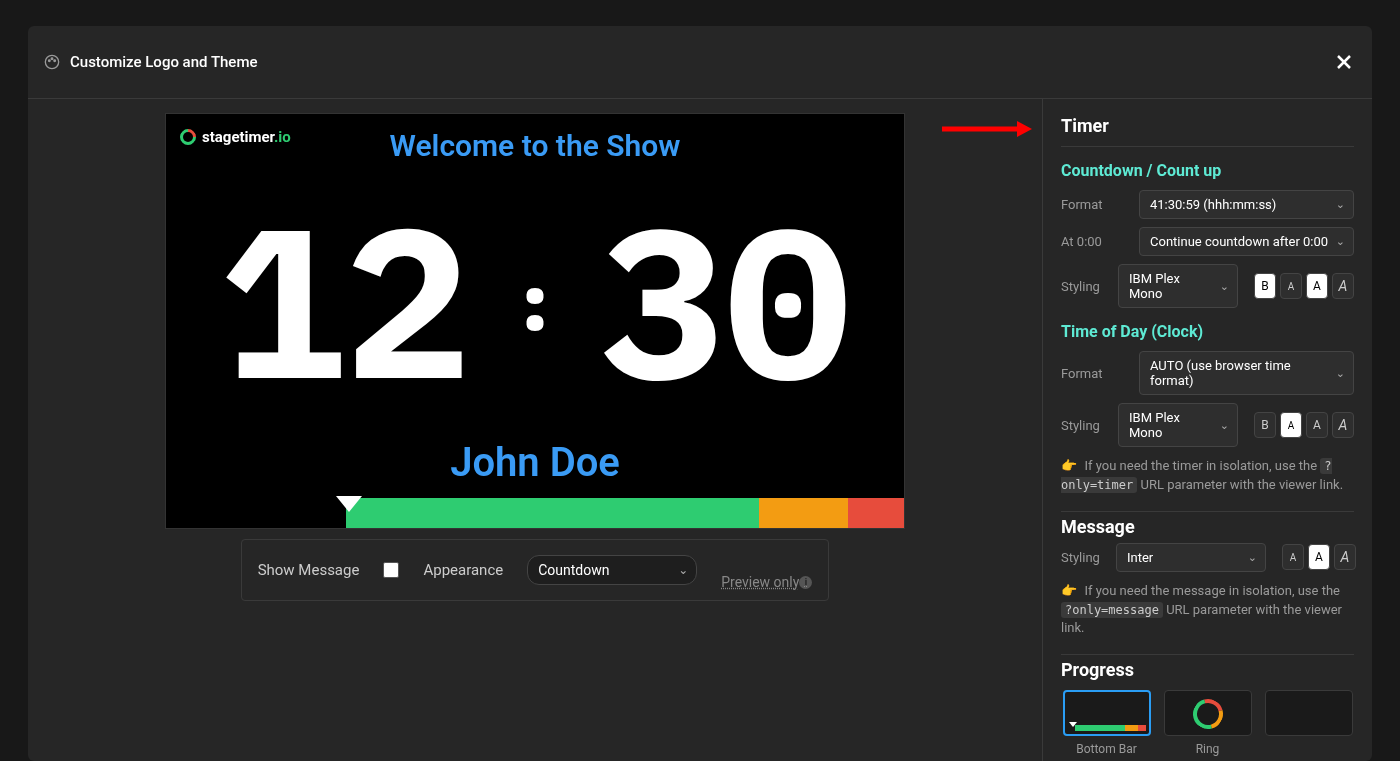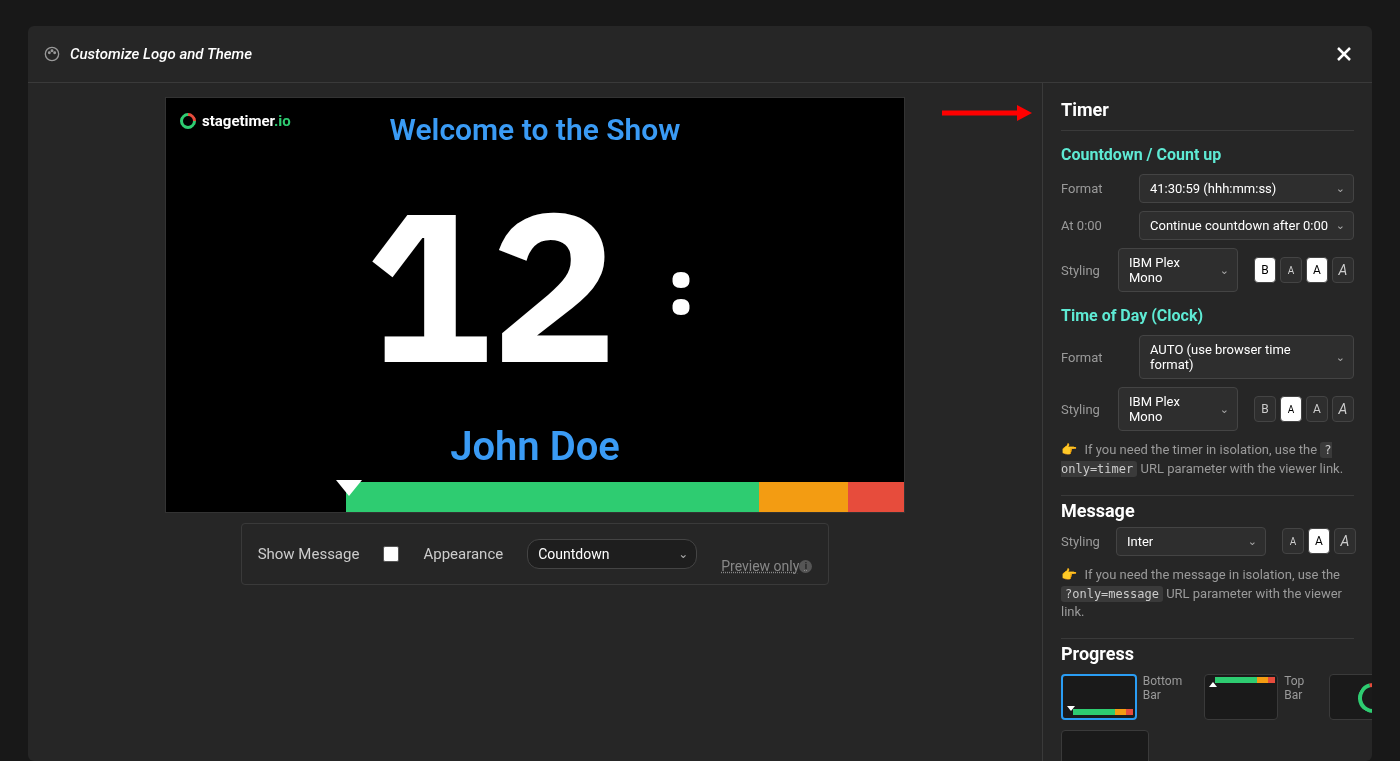--- a/index.html
+++ b/index.html
@@ -18,23 +18,22 @@
   background: #262626;
   border-radius: 6px;
   display: flex;
   flex-direction: column;
   overflow: hidden;
 }
 .modal-header {
   display: flex;
   align-items: center;
   justify-content: space-between;
-  padding: 16px 16px;
+  padding: 24px 16px;
   border-bottom: 1px solid #3a3a3a;
-  font-style: italic;
 }
 .modal-title-wrap {
   display: flex;
   align-items: center;
   gap: 10px;
   font-size: 15px;
   font-weight: 500;
   color: #fff;
 }
 .palette-icon {
@@ -266,22 +265,22 @@
 .emoji { margin-right: 4px; }
 .section { border-bottom: 1px solid #3a3a3a; padding-bottom: 16px; margin-bottom: 4px; }
 .progress-opts {
   display: grid;
   grid-template-columns: repeat(3, 1fr);
   gap: 10px;
   margin-top: 10px;
 }
 .prog-card {
   display: flex;
-  flex-direction: row;
-  align-items: flex-start;
+  flex-direction: column;
+  align-items: center;
   gap: 6px;
 }
 .prog-thumb {
   width: 88px;
   height: 46px;
   background: #1a1a1a;
   border: 1px solid #3a3a3a;
   border-radius: 4px;
   position: relative;
   overflow: hidden;
@@ -344,20 +343,21 @@
             <div class="logo-spinner"></div>
             <span class="logo-text">
               <span>stagetimer</span><span class="io">.io</span>
             </span>
           </div>
         </div>
         <div class="headline">Welcome to the Show</div>
         <div class="big-time">
           <span>12</span>
           <span class="colon">:</span>
+          <span>30</span>
         </div>
         <div class="speaker-name">John Doe</div>
         <div class="progress-bar">
           <div class="marker"></div>
           <div class="seg" style="background:#2ecc71;width:74%"></div>
           <div class="seg" style="background:#f39c12;width:16%"></div>
           <div class="seg" style="background:#e74c3c;width:10%"></div>
         </div>
       </div>
 
@@ -483,31 +483,20 @@
               <div class="tri-mini" style="bottom:7px"></div>
               <div class="pb-mini pb-bottom">
                 <div class="s" style="background:#2ecc71;width:70%"></div>
                 <div class="s" style="background:#f39c12;width:18%"></div>
                 <div class="s" style="background:#e74c3c;width:12%"></div>
               </div>
             </div>
             <div class="prog-label">Bottom Bar</div>
           </div>
 
-          <div class="prog-card">
-            <div class="prog-thumb">
-              <div class="pb-mini pb-top">
-                <div class="s" style="background:#2ecc71;width:70%"></div>
-                <div class="s" style="background:#f39c12;width:18%"></div>
-                <div class="s" style="background:#e74c3c;width:12%"></div>
-              </div>
-              <div class="tri-mini" style="top:7px;transform:rotate(180deg)"></div>
-            </div>
-            <div class="prog-label">Top Bar</div>
-          </div>
 
           <div class="prog-card">
             <div class="prog-thumb">
               <div class="ring"></div>
             </div>
             <div class="prog-label">Ring</div>
           </div>
 
           <div class="prog-card">
             <div class="prog-thumb"></div>

